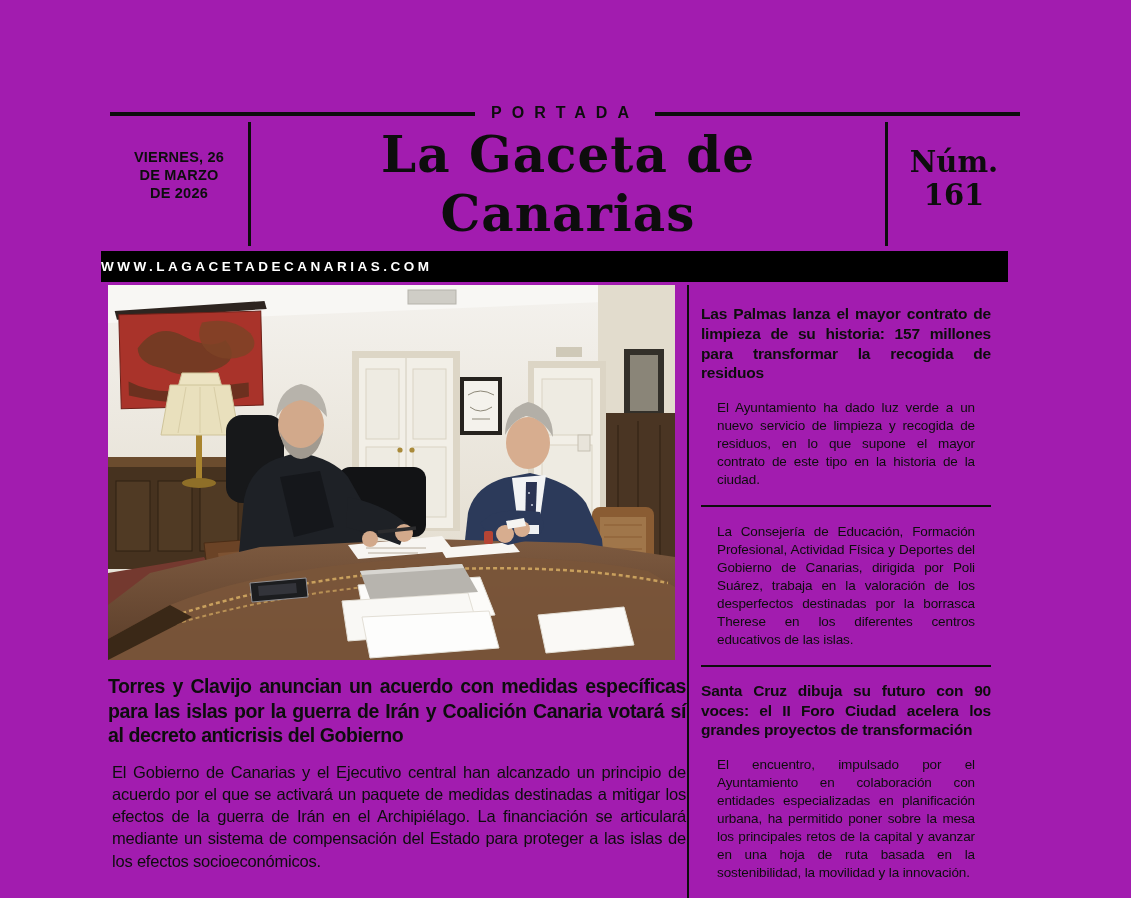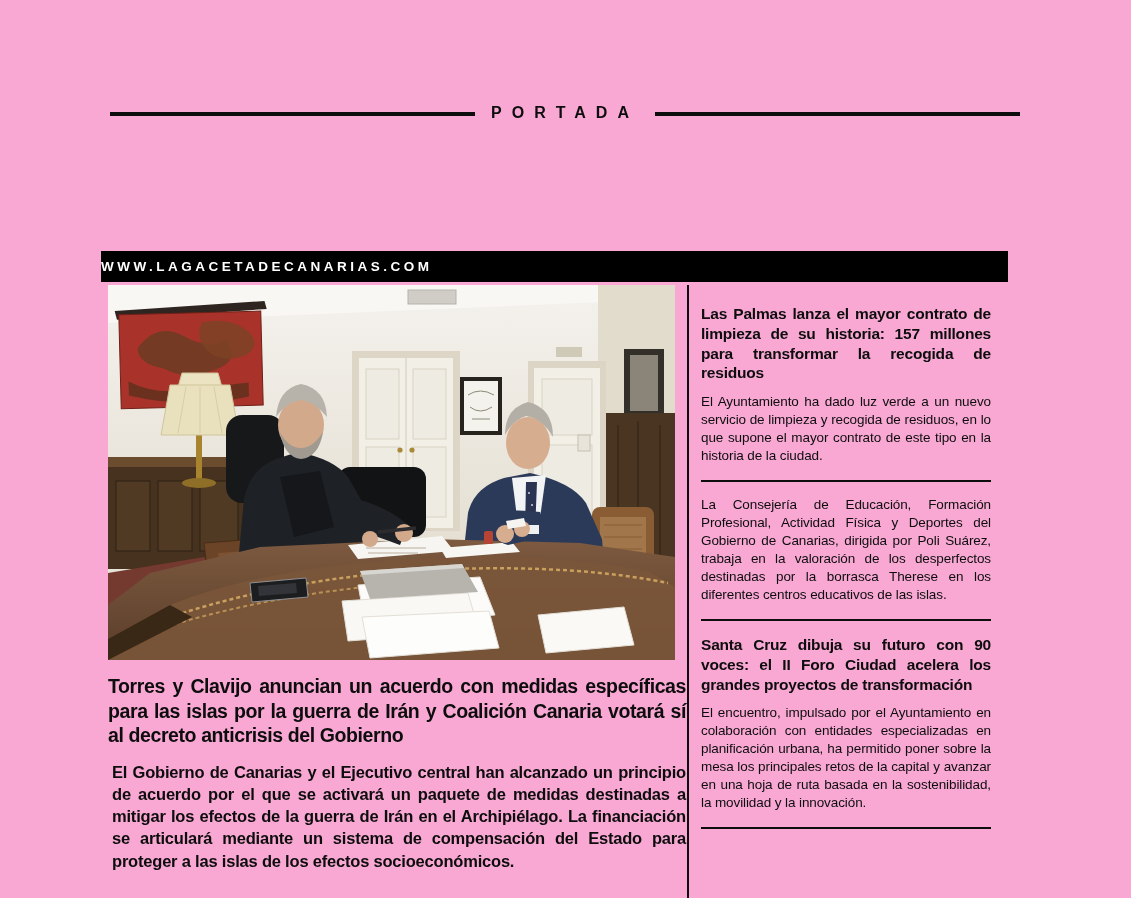--- a/index.html
+++ b/index.html
@@ -1,17 +1,17 @@
 <!DOCTYPE html>
 <html><head>
 <meta charset="utf-8">
 <style>
   html,body{margin:0;padding:0;background:#ffffff;}
   #page{
-    position:relative;width:1131px;height:898px;background:#f9a8d4;
+    position:relative;width:1131px;height:898px;background:#a21caf;
     font-family:"Liberation Sans",sans-serif;color:#0d0d0d;overflow:hidden;
   }
   
   .kicker-row{
     position:absolute;left:110px;top:105px;width:910px;
     display:flex;align-items:center;gap:16px;
   }
   .kicker-row .rule{flex:1;height:4px;background:#0d0d0d;}
   .kicker-label{
     font-size:16px;font-weight:bold;letter-spacing:10px;white-space:nowrap;
@@ -49,46 +49,59 @@
   .left-col{position:absolute;left:108px;top:285px;width:578px;}
   .photo-frame{width:567px;height:375px;overflow:hidden;background:#e8e3d8;}
   .photo-frame svg{display:block;}
   .main-headline{
     margin:14px 0 0 0;font-size:19.5px;font-weight:bold;line-height:1.26;
     letter-spacing:-0.4px;text-align:justify;
   }
   .main-lead{
     margin:13px 0 0 4px;font-size:16.5px;line-height:1.35;text-align:justify;
     letter-spacing:-0.2px;
-    font-weight:bold;
   }
   .col-divider{position:absolute;left:687px;top:285px;width:2px;height:613px;background:#0d0d0d;}
   .right-col{position:absolute;left:701px;top:304px;width:290px;}
   .story-headline{
     margin:0 0 10px 0;font-size:15.5px;font-weight:bold;line-height:1.28;
     letter-spacing:-0.2px;text-align:justify;
   }
   .story-body{
-    margin:0;font-size:13.5px;line-height:1.33;text-align:justify;letter-spacing:-0.1px;
+    margin:16px;font-size:13.5px;line-height:1.33;text-align:justify;letter-spacing:-0.1px;
   }
   .story-rule{
     border:none;border-top:2px solid #0d0d0d;width:100%;margin:15px 0 14px 0;
   }
 </style>
 </head>
 <body>
 
 <div id="page">
 
   <div class="kicker-row">
     <div class="rule"></div>
     <div class="kicker-label">PORTADA</div>
     <div class="rule"></div>
   </div>
 
+  <div class="masthead-row">
+    <div class="date-box">
+      <span>VIERNES, 26</span>
+      <span>DE  MARZO</span>
+      <span>DE 2026</span>
+    </div>
+    <div class="vdiv"></div>
+    <div class="masthead">La Gaceta de Canarias</div>
+    <div class="vdiv"></div>
+    <div class="issue-box">
+      <span>Núm.</span>
+      <span>161</span>
+    </div>
+  </div>
 
   <div class="site-bar" style="background:#000000;color:#ffffff;">
     <span>WWW.LAGACETADECANARIAS.COM</span>
   </div>
 
   <div class="left-col">
     <div class="photo-frame">
       <svg width="567" height="375" viewBox="0 0 567 375" preserveAspectRatio="none">
         <defs>
           <linearGradient id="wallg" x1="0" y1="0" x2="0" y2="1">

